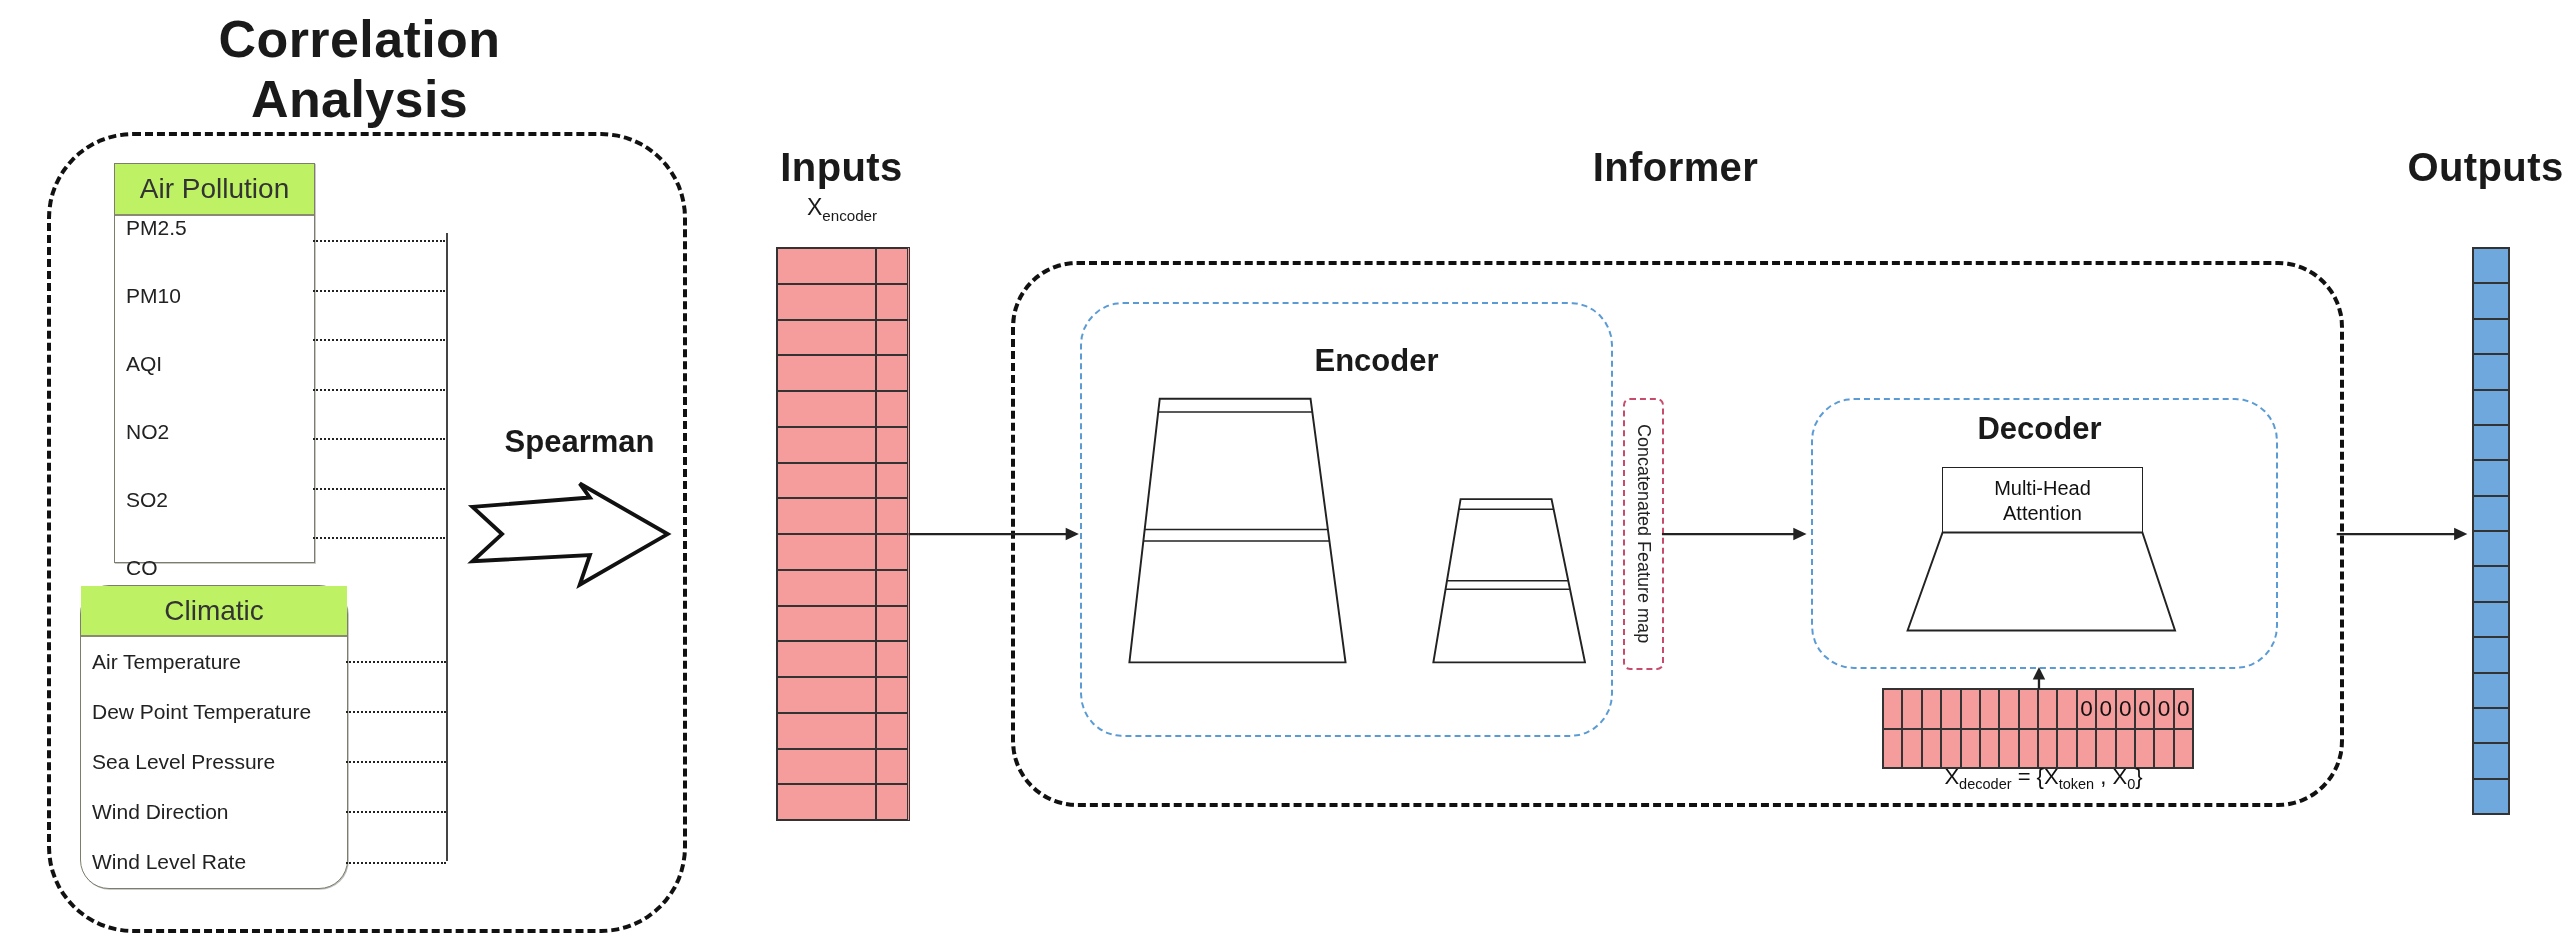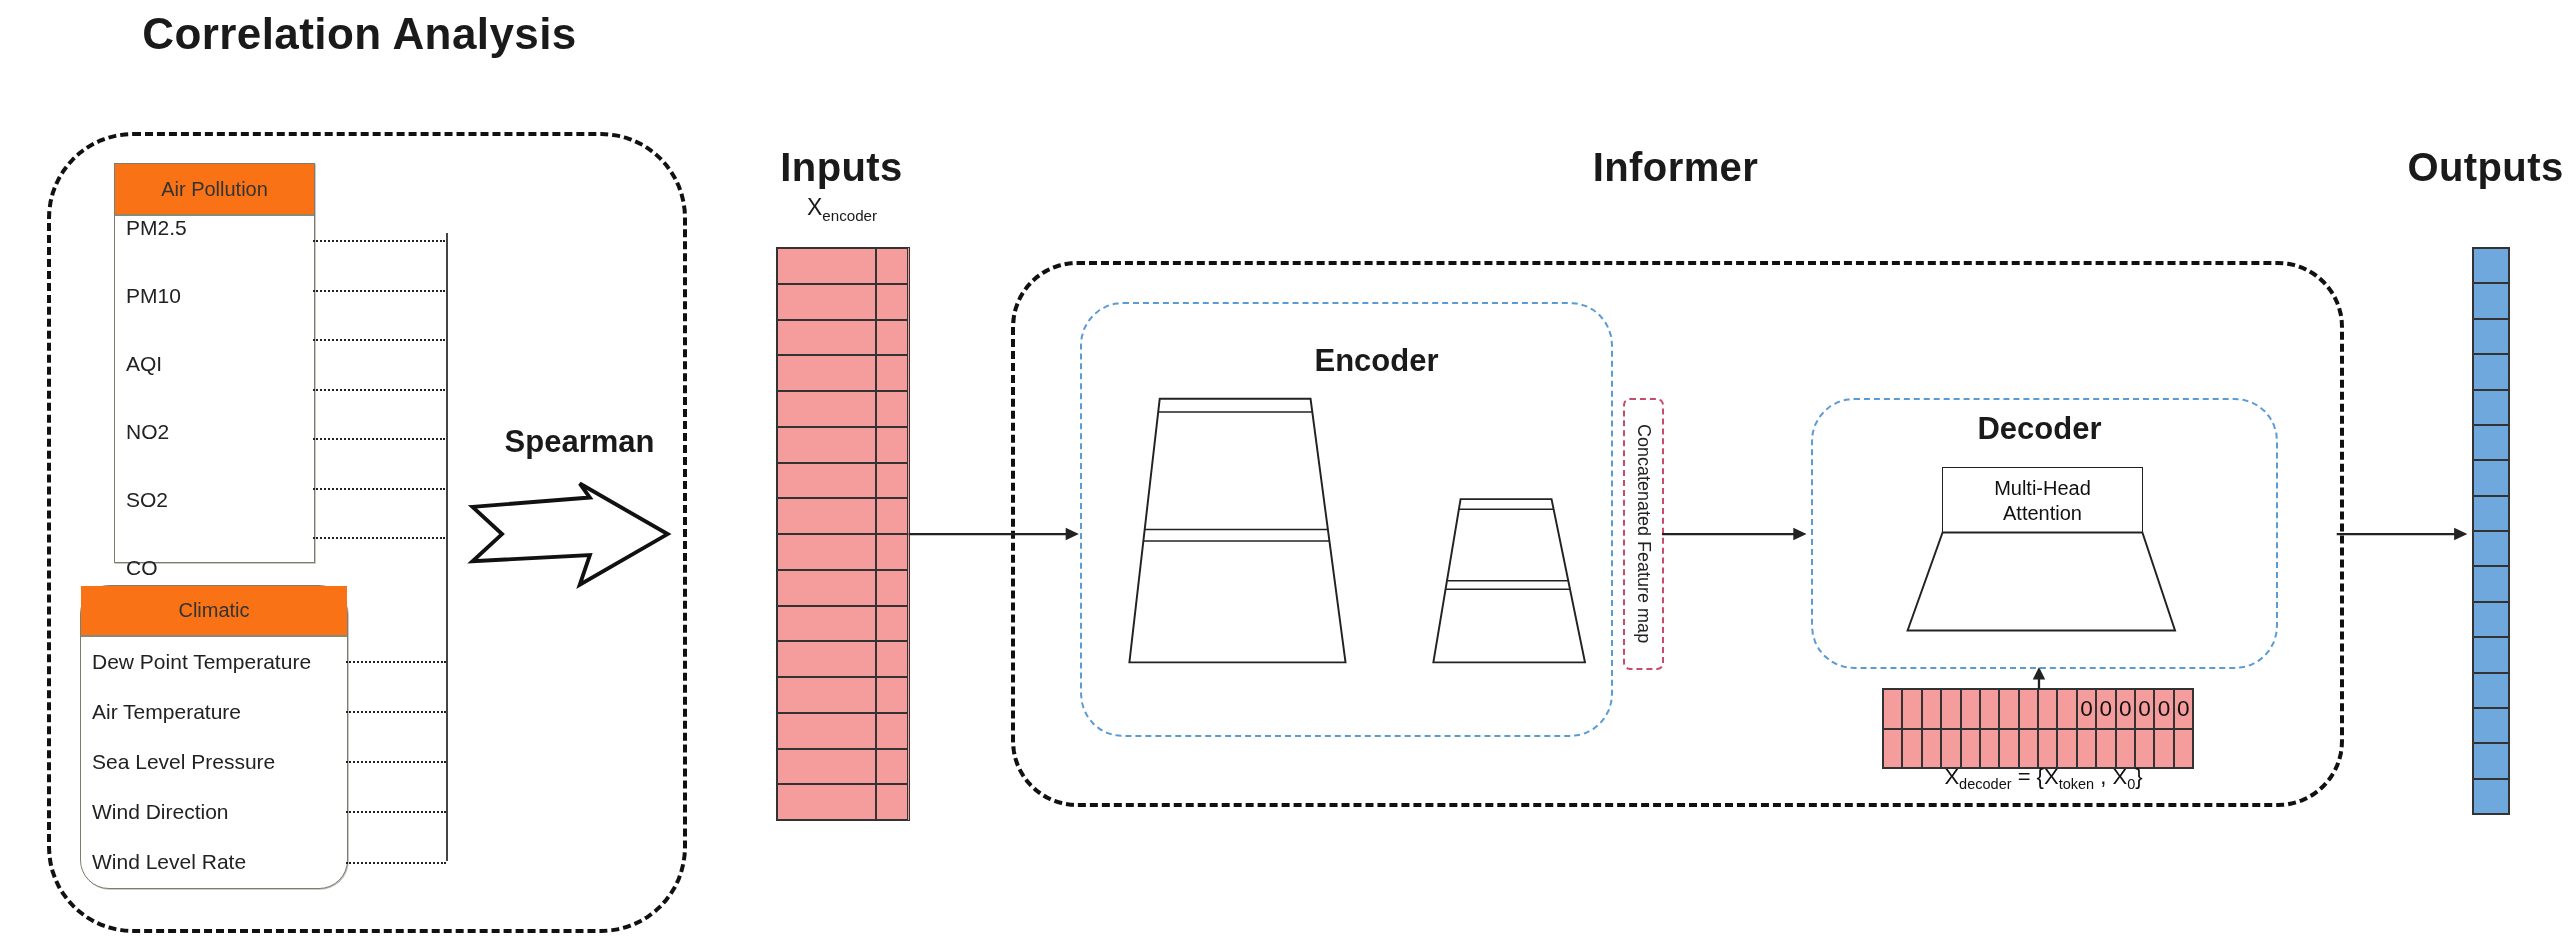--- a/index.html
+++ b/index.html
@@ -1,28 +1,28 @@
 <!DOCTYPE html>
 <html style="font-size:12.4px"><head>
 <meta charset="utf-8">
 <style>
   html,body{margin:0;padding:0;background:#ffffff;}
   #canvas{position:relative;width:2576px;height:950px;background:#fff;
           font-family:"Liberation Sans", sans-serif;color:#1a1a1a;overflow:hidden;}
   .abs{position:absolute;}
   .title{font-weight:bold;text-align:center;letter-spacing:0.4px;}
-  .big-title{font-size:44px;}
+  .big-title{font-size:52px;}
   .sec-title{font-size:40px;}
   .sub-title{font-size:31px;font-weight:bold;text-align:center;}
 
   
   #corr-panel{left:47px;top:132px;width:632px;height:793px;border:4.7px dashed #111;border-radius:86px;}
   .var-box{background:#fff;border:1.6px solid #7d7d6e;box-shadow:0.8px 0.8px 0 #bbb;}
-  .var-header{background:#f97316;border-bottom:2.3px solid #8a8a72;display:flex;align-items:center;justify-content:center;
-              font-size:20px;color:#333;}
+  .var-header{background:#bef264;border-bottom:2.3px solid #8a8a72;display:flex;align-items:center;justify-content:center;
+              font-size:28px;color:#333;}
   .var-items{display:flex;flex-direction:column;}
   .var-item{flex:1;display:flex;align-items:center;padding-left:11px;font-size:21px;color:#222;}
   .conn-line{position:absolute;border-top:2.3px dotted #222;height:0;}
   #conn-vert{left:446px;top:233px;width:1.6px;height:628px;background:#444;}
 
   
   .cell{border:0.8px solid #333;}
   #inputs-grid{left:776px;top:247px;width:132px;height:572px;display:grid;
                grid-template-columns:99px 32px;border:1.6px solid #333;background:#F59C9C;}
   #inputs-grid .cell{background:#F59C9C;}
@@ -67,22 +67,22 @@
         <div class="var-item">NO2</div>
         <div class="var-item">SO2</div>
         <div class="var-item">CO</div>
         <div class="var-item">O3</div>
       </div>
   </div>
 
   <div class="abs var-box" style="left:80px;top:585px;width:266px;height:302px;border-radius:29px;">
     <div class="var-header" style="height:49px;">Climatic</div>
     <div class="var-items" style="height:250px;">
+        <div class="var-item">Air Temperature</div>
         <div class="var-item">Dew Point Temperature</div>
-        <div class="var-item">Air Temperature</div>
         <div class="var-item">Sea Level Pressure</div>
         <div class="var-item">Wind Direction</div>
         <div class="var-item">Wind Level Rate</div>
       </div>
   </div>
 
   <div>
       <div class="conn-line" style="left: 313px; top: 240px; width: 132px;"></div>
       <div class="conn-line" style="left: 313px; top: 290px; width: 132px;"></div>
       <div class="conn-line" style="left: 313px; top: 339px; width: 132px;"></div>

